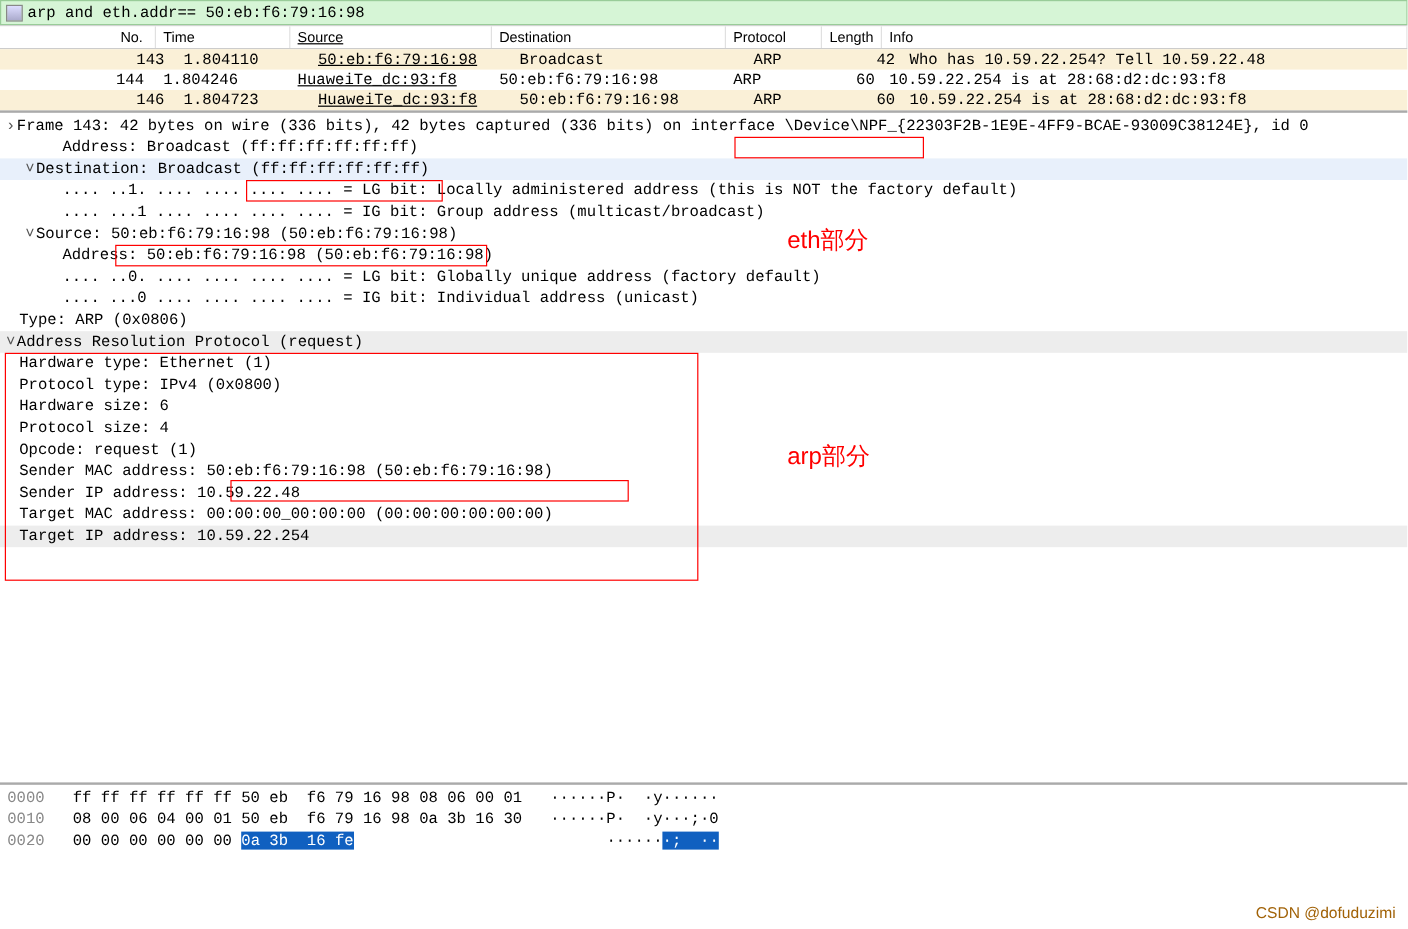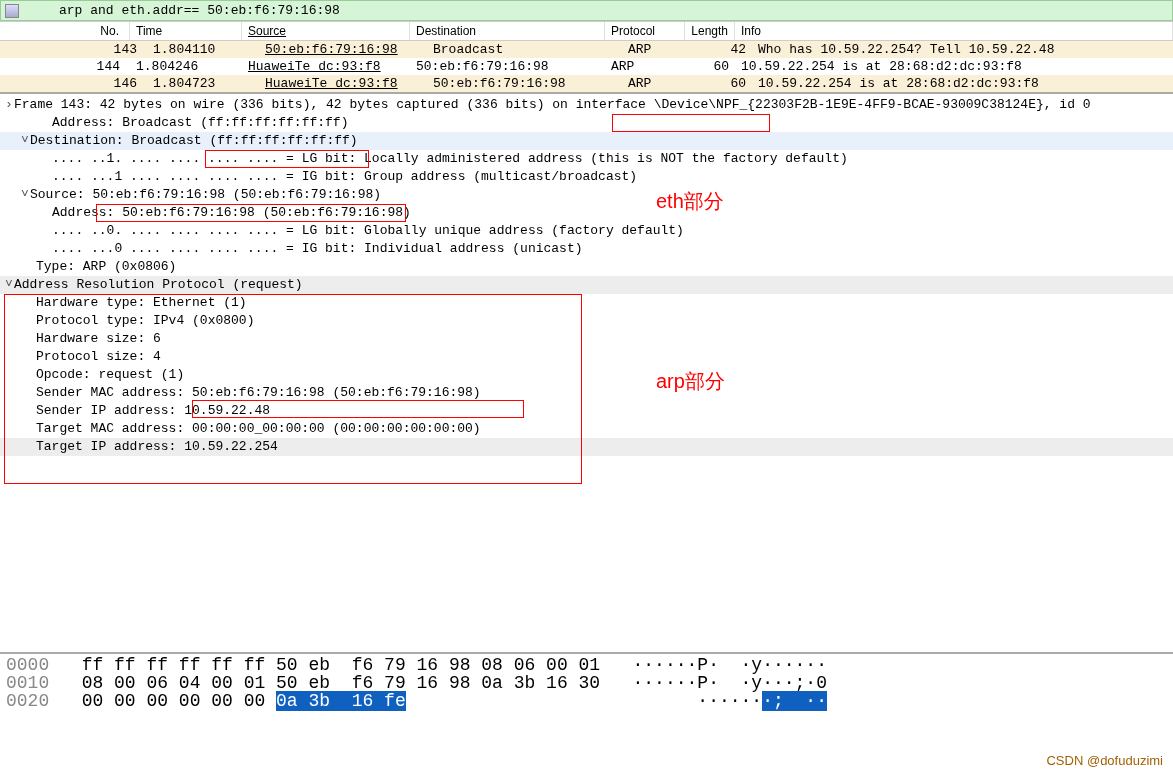--- a/index.html
+++ b/index.html
@@ -1,44 +1,44 @@
 <!DOCTYPE html>
 <html><head>
 <meta charset="utf-8">
 <style>
 * { margin:0; padding:0; box-sizing:border-box; }
 body { font-family:"Consolas","Courier New",monospace; font-size:13px; background:#fff; color:#000; width:1173px; }
-.filter-bar { background:#d6f5d6; border:1px solid #9c9; padding:2px 4px; display:flex; align-items:center;gap:36px; }
+.filter-bar { background:#d6f5d6; border:1px solid #9c9; padding:2px 4px; display:flex; align-items:center; }
 .filter-icon { width:14px; height:14px; border:1px solid #888; margin-right:4px; display:inline-block; background:linear-gradient(#ddf,#aac); }
 .filter-text { font-family:"Courier New",monospace; }
 .packet-list { border-top:1px solid #ccc; }
 .pl-header { display:flex; background:#fff; border-bottom:1px solid #ccc; font-family:sans-serif; font-size:12px; }
 .pl-header > div { padding:2px 6px; border-right:1px solid #e0e0e0; }
 .pl-row { display:flex; font-family:"Courier New",monospace; font-size:13px; padding:1px 0; }
 .pl-row > div { padding:0 6px; white-space:pre; }
 .pl-row.odd { background:#faf0d7;padding-left:17px; }
 .c-no { width:130px; text-align:right; padding-right:10px!important; }
 .c-time { width:112px; }
 .c-src { width:168px;text-decoration:underline; }
 .c-dst { width:195px; }
 .c-proto { width:80px; }
 .c-len { width:50px; text-align:right; }
 .c-info { flex:1; }
 .details { border-top:2px solid #aaa; padding:2px 0 0 0; font-family:"Courier New",monospace; font-size:13px; line-height:18px; position:relative; height:480px; overflow:hidden; }
 .row { white-space:pre; }
 .exp { display:inline-block; width:10px; text-align:center; color:#555; cursor:pointer; }
 .ind0 { padding-left:4px; }
 .ind1 { padding-left:20px; }
-.ind2 { padding-left:36px; }
+.ind2 { padding-left:16px; }
 .ind3 { padding-left:52px; }
 .sel-line { background:#ededed; }
 .hilite { background:#e8f0fb; }
 .anno { position:absolute; color:#f00; font-family:"Microsoft YaHei",sans-serif; font-size:20px; z-index:5; }
 .redbox { position:absolute; border:1px solid #f00; z-index:4; }
-.hex-pane { border-top:2px solid #aaa; background:#fff; font-family:"Courier New",monospace; font-size:18px; line-height:18px; padding:2px 0 2px 6px; margin-top:80px; }
+.hex-pane { border-top:2px solid #aaa; background:#fff; font-family:"Courier New",monospace; font-size:13px; line-height:18px; padding:2px 0 2px 6px; margin-top:80px; }
 .hex-row { white-space:pre; }
 .hex-off { color:#888; }
 .hex-sel { background:#1060c0; color:#fff; }
 .watermark { position:fixed; right:10px; bottom:6px; color:#a16207; font-family:sans-serif; font-size:13px; }
 </style>
 </head>
 <body>
 
 <div class="filter-bar">
   <span class="filter-icon"></span>

